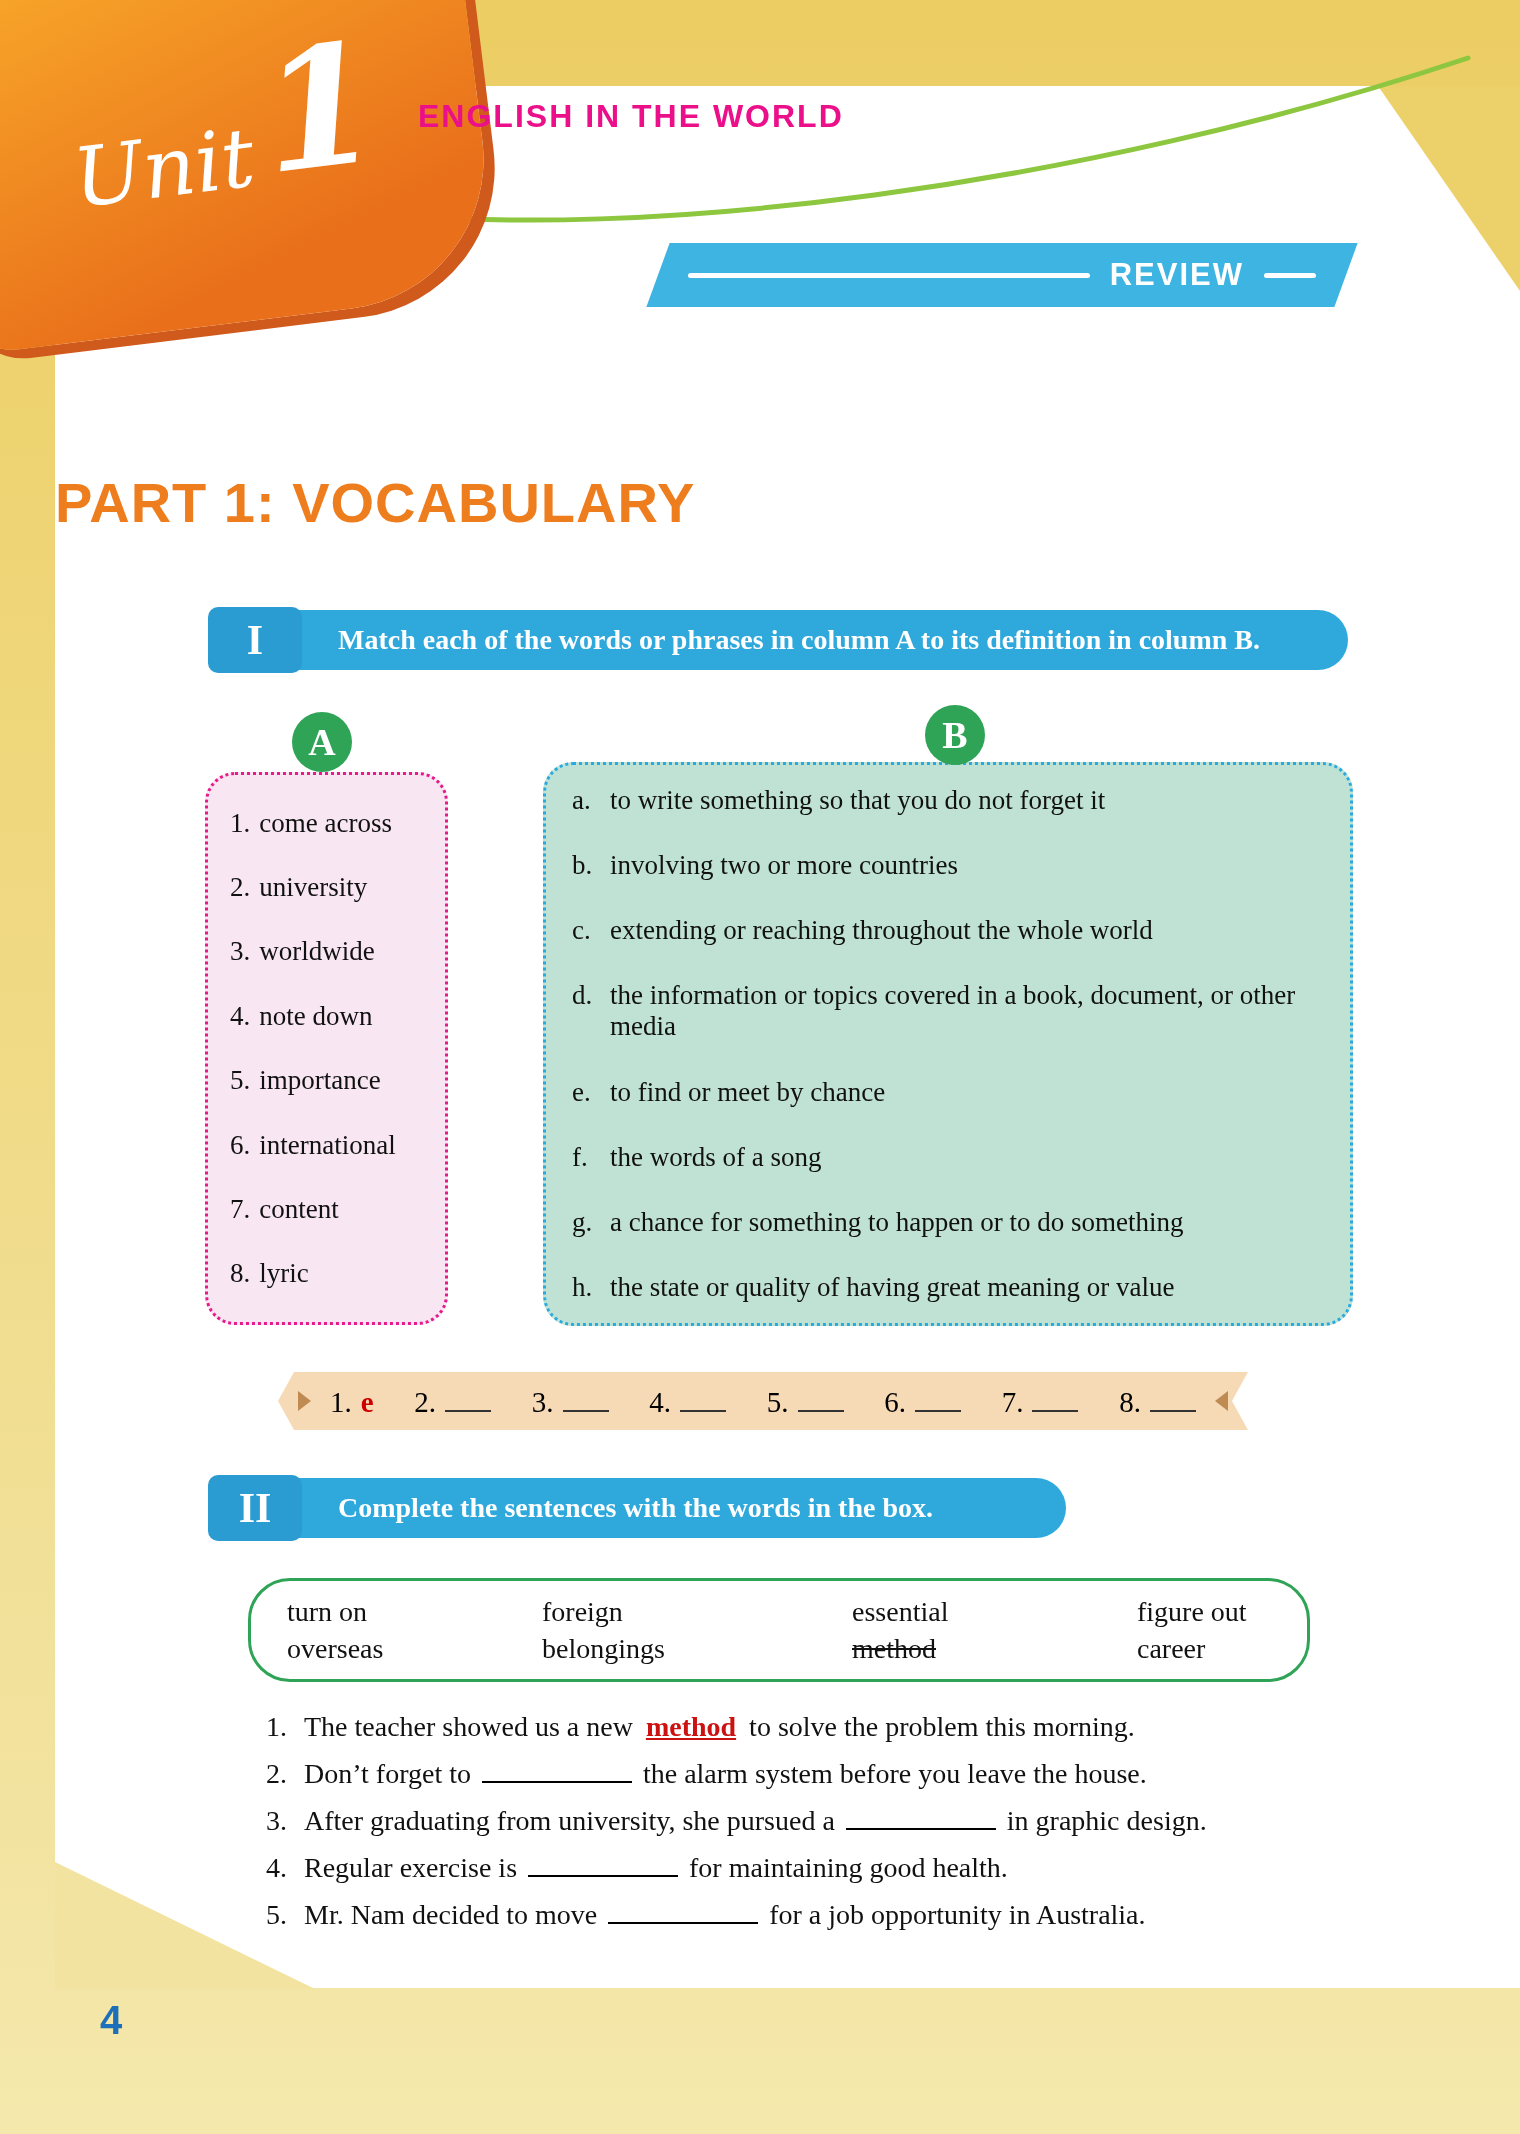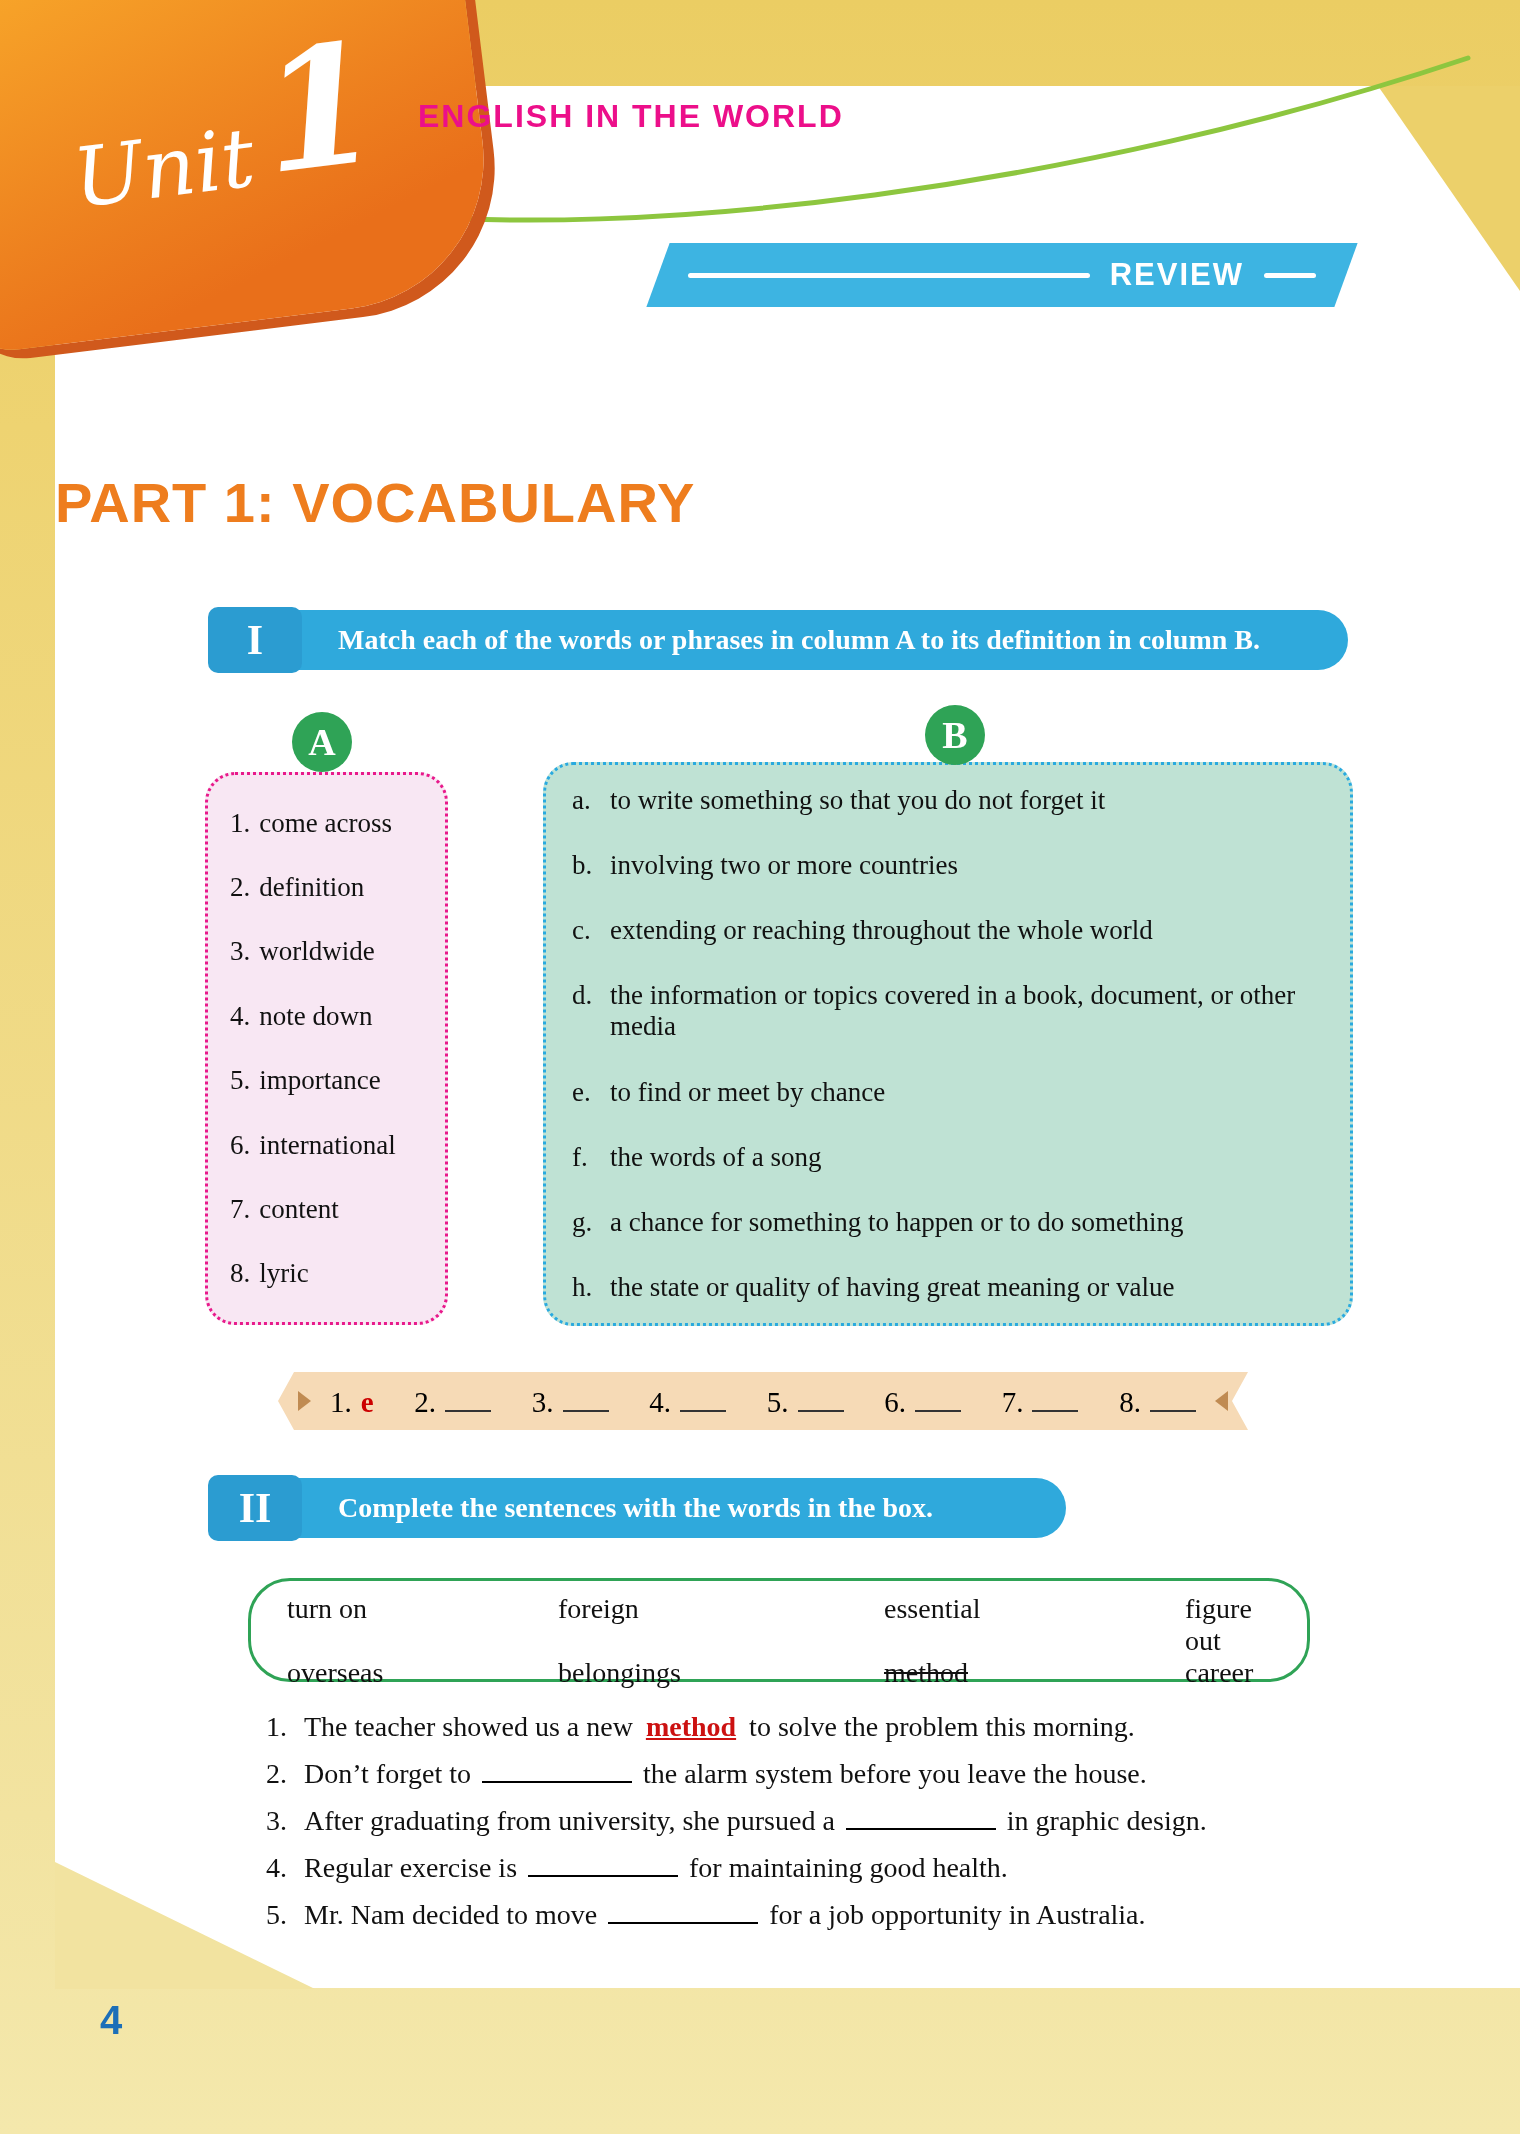--- a/index.html
+++ b/index.html
@@ -99,21 +99,21 @@
   .ribbon-arrow-right { right:20px; border-right:13px solid #c08b52; }
   .ans-item { display:flex; align-items:baseline; gap:9px; }
   .ans-val { color:#cc0000; font-weight:bold; }
   .ans-blank { display:inline-block; width:46px; height:6px; border-bottom:2px solid #333; }
   .word-box {
     position:absolute; left:248px; top:1578px; width:1062px; height:104px; z-index:5;
     background:#ffffff; border:3px solid #2fa356; border-radius:42px;
     padding:12px 36px; display:flex; flex-direction:column; justify-content:space-around;
     font-size:28px; color:#111;
   }
-  .wb-row { display:grid; grid-template-columns:255px 310px 285px 1fr;gap:16px; }
+  .wb-row { display:grid; grid-template-columns:255px 310px 285px 1fr; }
   .struck { text-decoration:line-through; }
   .sentences {
     position:absolute; left:266px; top:1703px; width:1190px; z-index:5;
     font-size:28px; line-height:47px; color:#111;
   }
   .s-num { display:inline-block; min-width:38px; }
   .blank { display:inline-block; width:150px; height:6px; border-bottom:2px solid #000; margin:0 4px; }
   .filled-word { color:#cc1111; font-weight:bold; text-decoration:underline; margin:0 6px; }
   .footer-tri {
     position:absolute; left:55px; top:1862px; width:260px; height:127px; z-index:6;
@@ -161,21 +161,21 @@
   <div class="circle circleA">A</div>
   <div class="circle circleB">B</div>
 
   <div class="boxA">
     <div class="a-item">
         <span>1.</span>
         <span>come across</span>
       </div>
     <div class="a-item">
         <span>2.</span>
-        <span>definition</span>
+        <span>university</span>
       </div>
     <div class="a-item">
         <span>3.</span>
         <span>worldwide</span>
       </div>
     <div class="a-item">
         <span>4.</span>
         <span>note down</span>
       </div>
     <div class="a-item">

